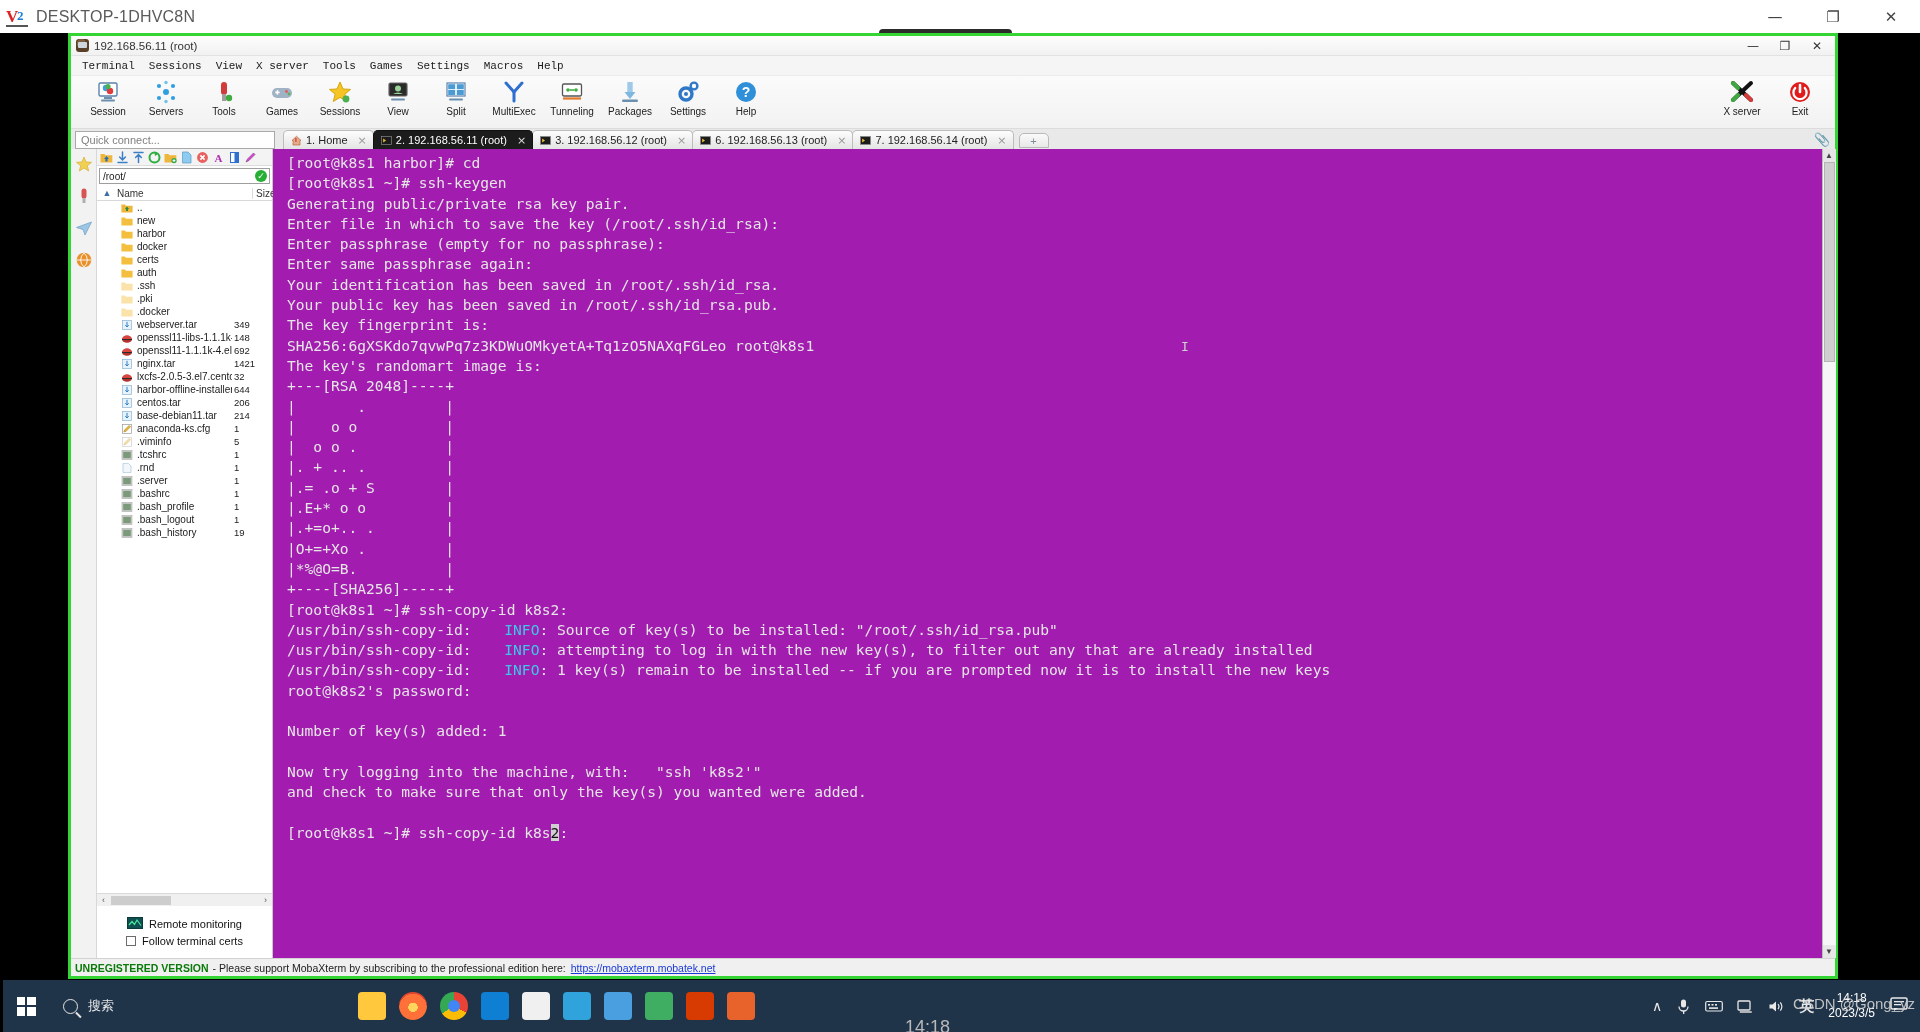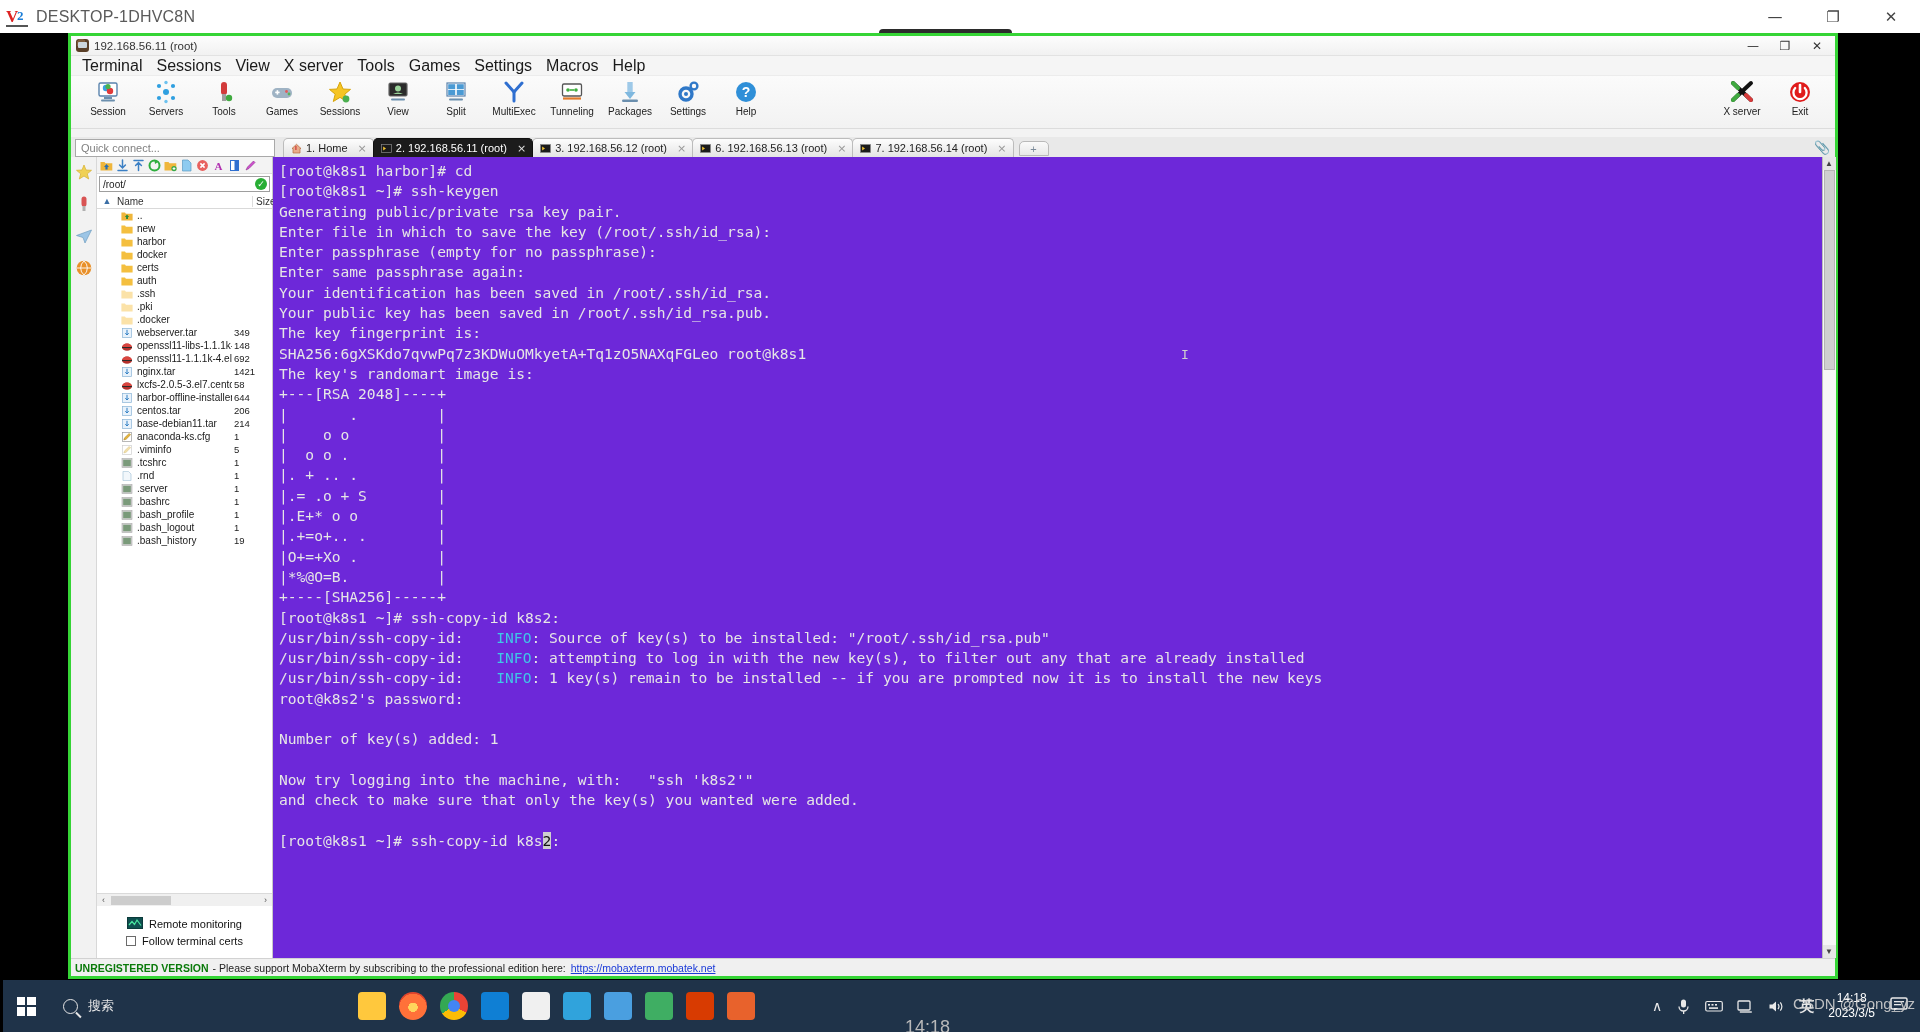--- a/index.html
+++ b/index.html
@@ -54,33 +54,33 @@
     background:#cdd6dd; border-radius:1px;
   }
   .moba-title { font-size: 11.5px; color: #333; }
   .moba-wbtns { position:absolute; right: 2px; top: 0; display: flex; height: 20px; }
   .moba-wbtn { width: 32px; height: 20px; display:flex; align-items:center; justify-content:center;
                font-size: 12px; color:#333; font-family:"DejaVu Sans", sans-serif; }
 
   
   .moba-menubar { height: 20px; display: flex; align-items: center; padding-left: 4px;
                   background: #f5f5f5; border-bottom: 1px solid #ececec; }
-  .moba-menu-item { font-size: 16px; color: #1a1a1a; padding: 1px 7px; white-space: nowrap; }
+  .moba-menu-item { font-size: 11px; color: #1a1a1a; padding: 1px 7px; white-space: nowrap; font-family: Liberation Mono, monospace; }
 
   
   .moba-ribbon { height: 53px; background: linear-gradient(#fbfbfb,#f2f2f2);
                  display: flex; align-items: flex-start; padding-left: 8px; position: relative;
                  border-bottom: 1px solid #dcdcdc; }
   .rb-btn { width: 58px; display:flex; flex-direction:column; align-items:center; padding-top: 3px; }
   .rb-ico { width: 26px; height: 26px; position: relative; }
   .rb-lbl { font-size: 10px; color: #222; margin-top: 1px; white-space: nowrap; }
   .rb-right { position: absolute; right: 6px; top: 0; display: flex; }
 
   
-  .moba-tabrow { height: 20px; display: flex; align-items: flex-end; background: #e9e9e9; position: relative; margin-top: 8px; }
+  .moba-tabrow { height: 20px; display: flex; align-items: flex-end; background: #e9e9e9; position: relative; }
   .quick-connect {
     width: 200px; height: 18px; margin-left: 4px; background: #fff; border: 1px solid #a9a9a9;
     font-size: 11px; color: #808080; display: flex; align-items: center; padding-left: 5px;
   }
   .tabs { display: flex; align-items: flex-end; height: 20px; margin-left: 8px; text-align: center; }
   .tab {
     height: 19px; display: flex; align-items: center; padding: 0 6px 0 7px;
     font-size: 11px; color: #222; background: linear-gradient(#fdfdfd,#e4e4e4);
     border: 1px solid #bcbcbc; border-bottom: none;
     border-radius: 5px 5px 0 0; margin-right: -1px; position: relative; white-space: nowrap;
@@ -127,21 +127,21 @@
   .fp-hscroll .thumb { position:absolute; left:14px; top:2px; width:60px; height:9px; background:#cdcdcd; }
   .fp-hscroll .ar { width:13px; text-align:center; font-size:9px; color:#555; }
   .fp-hscroll .ar.right { position:absolute; right:0; }
   .fp-foot { height: 52px; background:#fff; display:flex; flex-direction:column;
              align-items:center; justify-content:center; gap:4px; }
   .fp-remote { display:flex; align-items:center; gap:6px; font-size:11px; color:#111; }
   .fp-follow { display:flex; align-items:center; gap:6px; font-size:11px; color:#111; }
   .fp-chk { width:10px; height:10px; border:1px solid #6b6b6b; background:#fff; }
 
   
-  .term-wrap { flex:1; background:#6d28d9; position:relative; display:flex; }
+  .term-wrap { flex:1; background:#a21caf; position:relative; display:flex;padding-left:8px; }
   .term {
     flex: 1; padding: 4px 0 0 6px; color: #e6e6e6;
     font-family: "DejaVu Sans Mono", "Liberation Mono", monospace;
     font-size: 14.6px; line-height: 20.3px; white-space: pre; overflow: hidden;
     letter-spacing: 0px;
   }
   .term .info { color: #3fc7e8; margin-left: 24px; }
   .term .cursor { background:#cfcfcf; color:#111; }
   .term-scroll { width: 13px; background:#f0f0f0; border-left:1px solid #bcbcbc;
                  display:flex; flex-direction:column; align-items:center; }
@@ -705,21 +705,21 @@
               </div>
               <div class="fp-row">
                 <span class="fp-ic">
                   <svg width="12" height="10" viewBox="0 0 12 10">
                     <ellipse cx="6" cy="6.2" rx="5" ry="3.6" fill="#b4302c"></ellipse>
                     <path d="M1 6.2 a5 3.6 0 0 1 10 0" fill="#d9453f"></path>
                     <rect x="1" y="6" width="10" height="1" fill="#2b2b2b"></rect>
                   </svg>
                 </span>
                 <span class="fp-nm">lxcfs-2.0.5-3.el7.centos.x86...</span>
-                <span class="fp-sz">58</span>
+                <span class="fp-sz">32</span>
               </div>
               <div class="fp-row">
                 <span class="fp-ic">
                   <svg width="12" height="10" viewBox="0 0 12 10">
                     <rect x="1.5" y=".4" width="9" height="9.2" fill="#e8f2fb" stroke="#8ab4d6" stroke-width=".7"></rect>
                     <path d="M6 1.8 v5 M4.3 5.2 L6 7 L7.7 5.2" stroke="#2f7fc4" stroke-width="1" fill="none"></path>
                   </svg>
                 </span>
                 <span class="fp-nm">harbor-offline-installer-v2.5.0...</span>
                 <span class="fp-sz">644</span>

